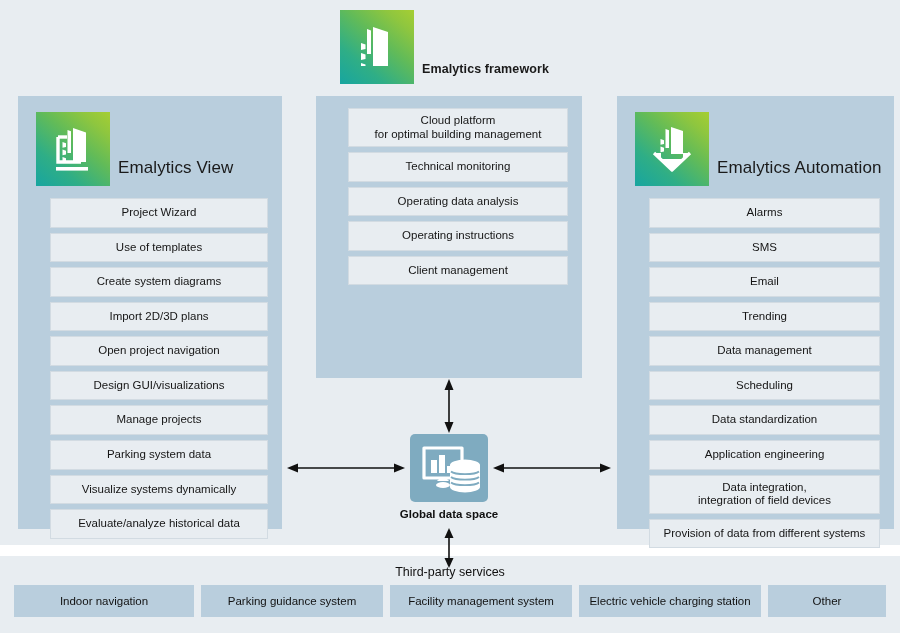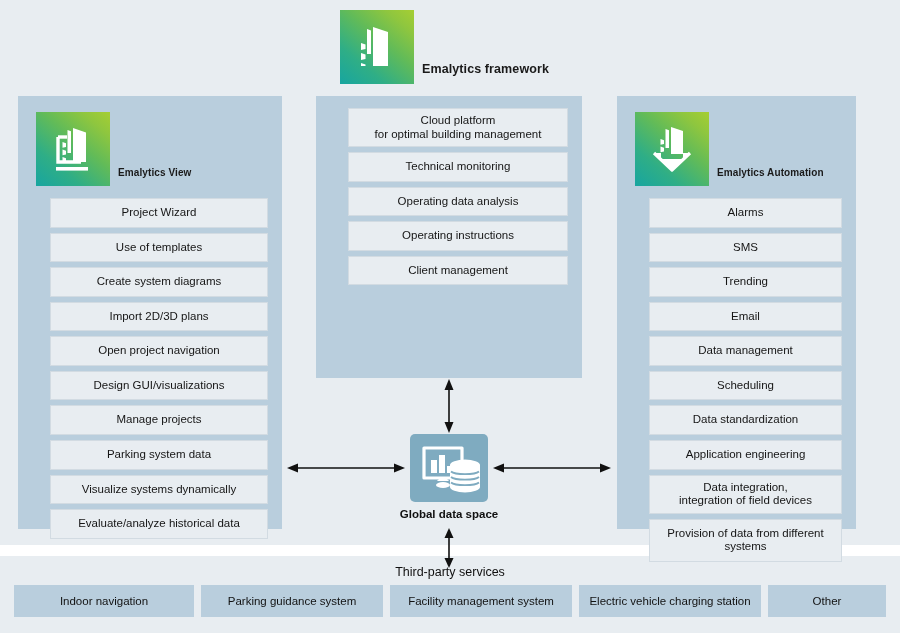--- a/index.html
+++ b/index.html
@@ -42,21 +42,21 @@
 
   
   .panel{
     position:absolute;background:#b9cedd;
   }
   .panel-head{
     display:flex;align-items:flex-end;gap:8px;
     padding:16px 0 0 18px;
   }
   .panel-title{
-    font-size:10px;font-weight:bold;color:#1a1a1a;
+    font-size:17px;font-weight:normal;color:#1a1a1a;
     padding-bottom:8px;white-space:nowrap;letter-spacing:.1px;
   }
   .panel-list{
     padding:12px 14px 14px 32px;
     display:flex;flex-direction:column;gap:5px;
   }
   .list-item{
     background:#e8edf1;
     border:1px solid #d2dbe2;
     font-size:11.5px;color:#151515;
@@ -162,41 +162,41 @@
         <span>Cloud platform</span><br>
         <span>for optimal building management</span>
       </div>
       <div class="list-item">Technical monitoring</div>
       <div class="list-item">Operating data analysis</div>
       <div class="list-item">Operating instructions</div>
       <div class="list-item">Client management</div>
     </div>
   </div>
 
-  <div class="panel" id="panel2" style="left:617px;top:96px;width:239px;height:433px;">
+  <div class="panel" id="panel2" style="left:617px;top:96px;width:277px;height:433px;">
     <div class="panel-head">
       <div class="tile">
         <svg viewBox="0 0 74 74" xmlns="http://www.w3.org/2000/svg">
           <g fill="#ffffff">
             <path d="M36 15 L48 19 L48 42 L36 42 Z"></path>
             <path d="M30.5 17 L34 18.2 L34 36 L30.5 36 Z"></path>
             <path d="M25.5 27 L29 28.2 L29 32 L25.5 32.8 Z"></path>
             <path d="M25.5 34.5 L29 35.7 L29 39.5 L25.5 40.3 Z"></path>
           </g>
           <path d="M19 41 L37 58 L55 41 L48 41 L48 47 L26 47 L26 41 Z" fill="#ffffff"></path>
           <path d="M19 41 L37 58 L55 41" fill="none" stroke="#ffffff" stroke-width="3.2" stroke-linejoin="round"></path>
         </svg>
       </div>
       <div class="panel-title">Emalytics Automation</div>
     </div>
     <div class="panel-list">
       <div class="list-item">Alarms</div>
       <div class="list-item">SMS</div>
+      <div class="list-item">Email</div>
       <div class="list-item">Trending</div>
-      <div class="list-item">Email</div>
       <div class="list-item">Data management</div>
       <div class="list-item">Scheduling</div>
       <div class="list-item">Data standardization</div>
       <div class="list-item">Application engineering</div>
       <div class="list-item two-line">
         <span>Data integration,</span><br>
         <span>integration of field devices</span>
       </div>
       <div class="list-item">Provision of data from different systems</div>
     </div>

